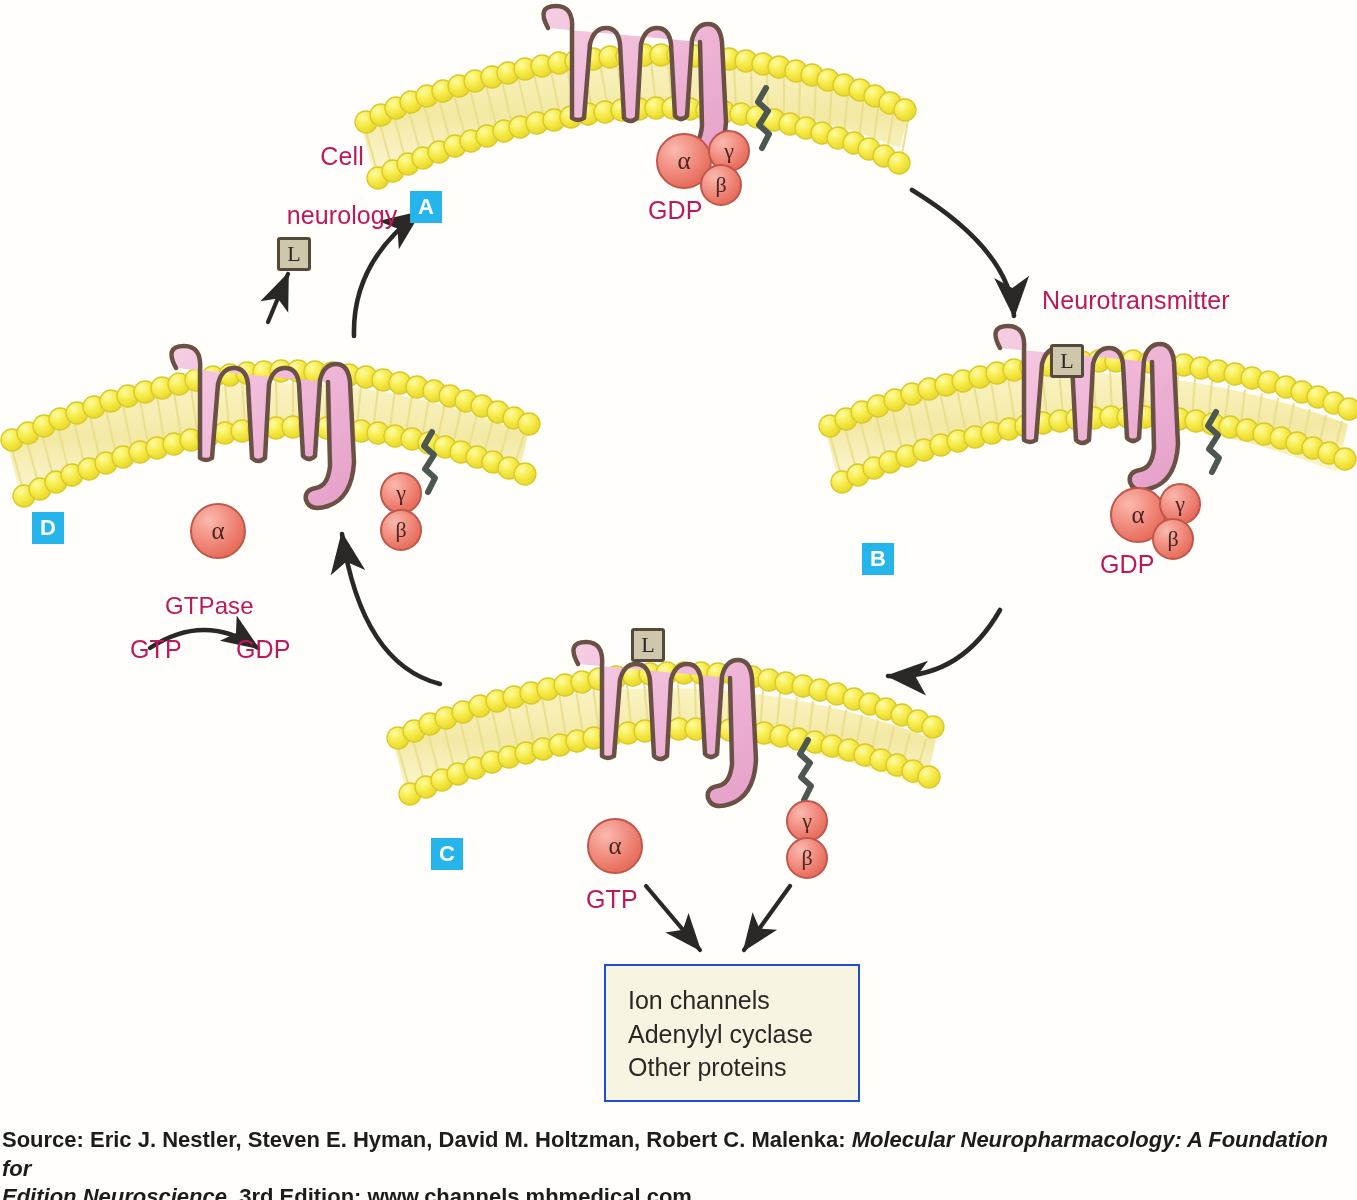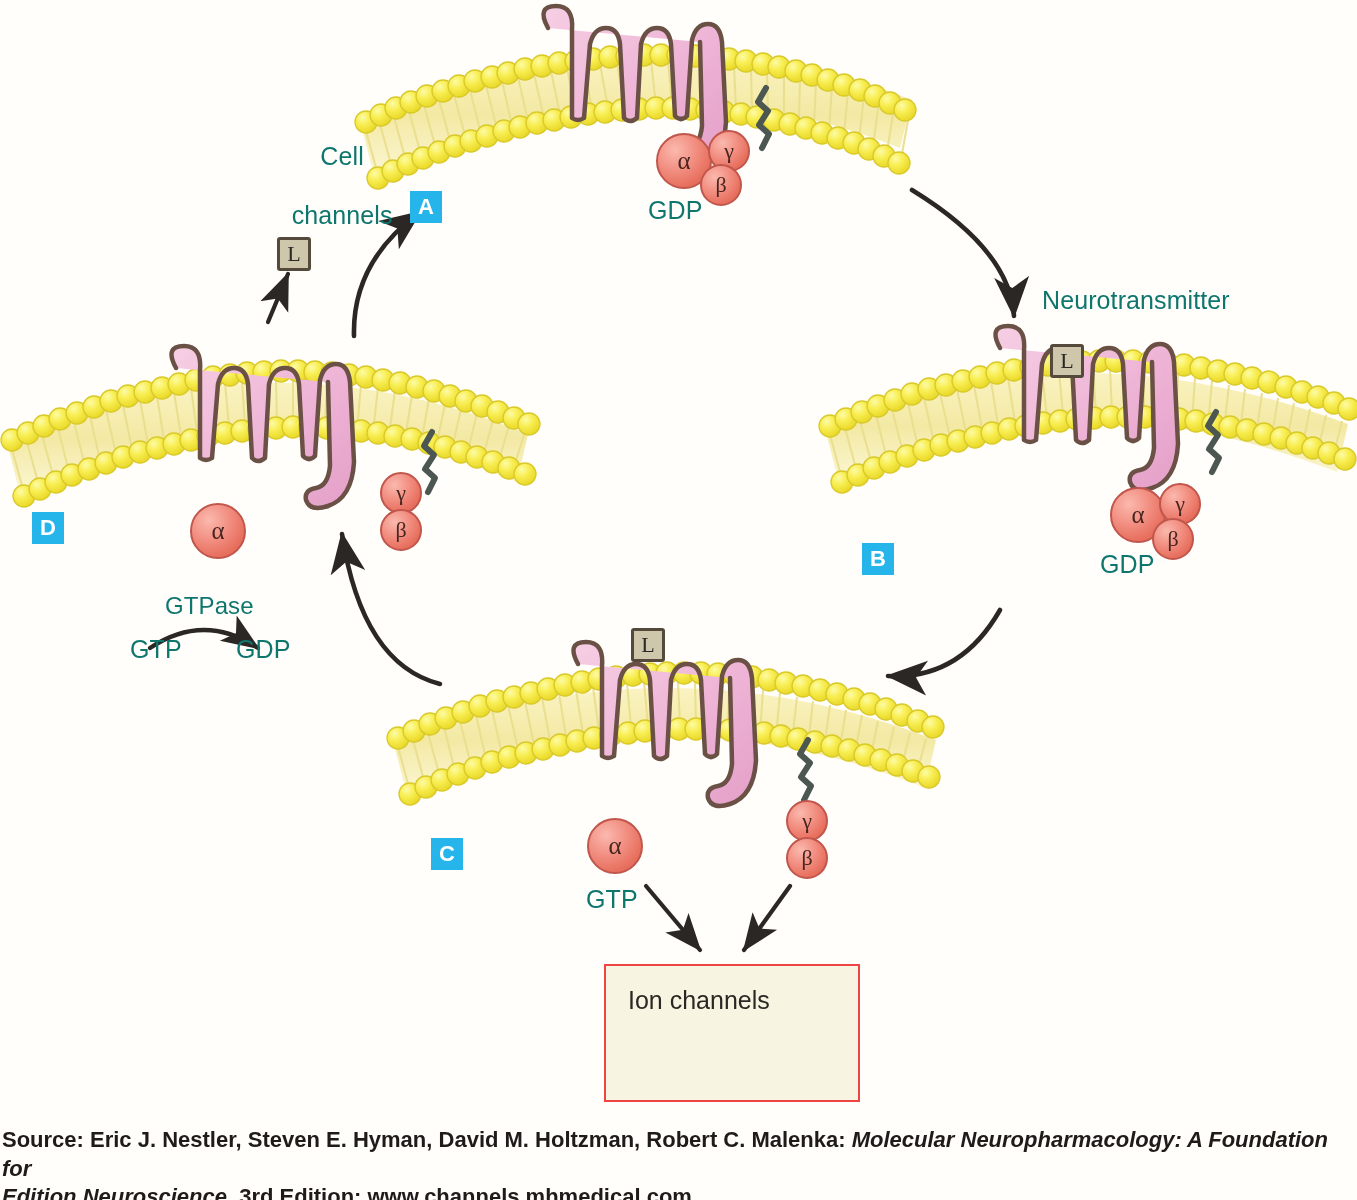--- a/index.html
+++ b/index.html
@@ -18,21 +18,21 @@
     height: 1200px;
     background: #fffefb;
     overflow: hidden;
   }
   .abs { position: absolute; }
 
   
   .lbl {
     position: absolute;
     font-family: "Liberation Sans", sans-serif;
-    color: #0f766e;
+    color: #be185d;
     white-space: pre;
     line-height: 1.18;
     letter-spacing: .1px;
   }
   .lbl-cellmem {
     font-size: 25px;
     text-align: center;
     font-weight: 400;
   }
   .lbl-nt { font-size: 25px; }
@@ -85,21 +85,21 @@
     font-family: "Liberation Serif", serif;
     box-sizing: border-box;
   }
   .sub-alpha { width: 56px; height: 56px; font-size: 25px; }
   .sub-small { width: 42px; height: 42px; font-size: 22px; }
 
   
   .effector {
     position: absolute;
     background: #f7f4e2;
-    border: 2px solid #ef4444;
+    border: 2px solid #1d4ed8;
     box-sizing: border-box;
     padding: 18px 20px 16px 22px;
   }
   .effector div {
     font-size: 25px;
     color: #2b2724;
     line-height: 1.34;
     white-space: pre;
   }
 
@@ -615,21 +615,21 @@
     <path d="M268,322 L288,274" fill="none" stroke="#2b2724" stroke-width="4.2" stroke-linecap="round" marker-end="url(#ah)"></path>
 
     <path d="M150,648 Q204,612 258,648" fill="none" stroke="#2b2724" stroke-width="4.2" stroke-linecap="round" marker-end="url(#ah)"></path>
 
     <path d="M646,886 L700,950" fill="none" stroke="#2b2724" stroke-width="4.2" stroke-linecap="round" marker-end="url(#ah)"></path>
     <path d="M790,886 L744,950" fill="none" stroke="#2b2724" stroke-width="4.2" stroke-linecap="round" marker-end="url(#ah)"></path>
   </svg>
 
   <div class="lbl lbl-cellmem" style="left:248px; top:112px; width:160px;">
     <span>Cell</span><br>
-    <span>channels</span>
+    <span>neurology</span>
   </div>
 
   <div class="badge" style="left:410px; top:191px;">A</div>
 
   <div class="sub sub-alpha" style="left:656px; top:133px;">α</div>
   <div class="sub sub-small" style="left:708px; top:130px;">γ</div>
   <div class="sub sub-small" style="left:700px; top:164px;">β</div>
   <div class="lbl" style="left:648px; top:196px; font-size:25px;">GDP</div>
 
   <div class="lbl lbl-nt" style="left:1042px; top:286px;">Neurotransmitter</div>
@@ -648,20 +648,22 @@
   <div class="badge" style="left:431px; top:838px;">C</div>
 
   <div class="sub sub-alpha" style="left:587px; top:818px;">α</div>
   <div class="lbl" style="left:586px; top:885px; font-size:25px;">GTP</div>
 
   <div class="sub sub-small" style="left:786px; top:800px;">γ</div>
   <div class="sub sub-small" style="left:786px; top:837px;">β</div>
 
   <div class="effector" style="left:604px; top:964px; width:256px; height:138px;">
     <div>Ion channels</div>
+    <div>Adenylyl cyclase</div>
+    <div>Other proteins</div>
   </div>
 
   <div class="ligand" style="left:277px; top:237px;">L</div>
 
   <div class="badge" style="left:32px; top:512px;">D</div>
 
   <div class="sub sub-alpha" style="left:190px; top:503px;">α</div>
 
   <div class="lbl lbl-gtpase" style="left:165px; top:592px;">GTPase</div>
   <div class="lbl" style="left:130px; top:635px; font-size:25px;">GTP</div>

